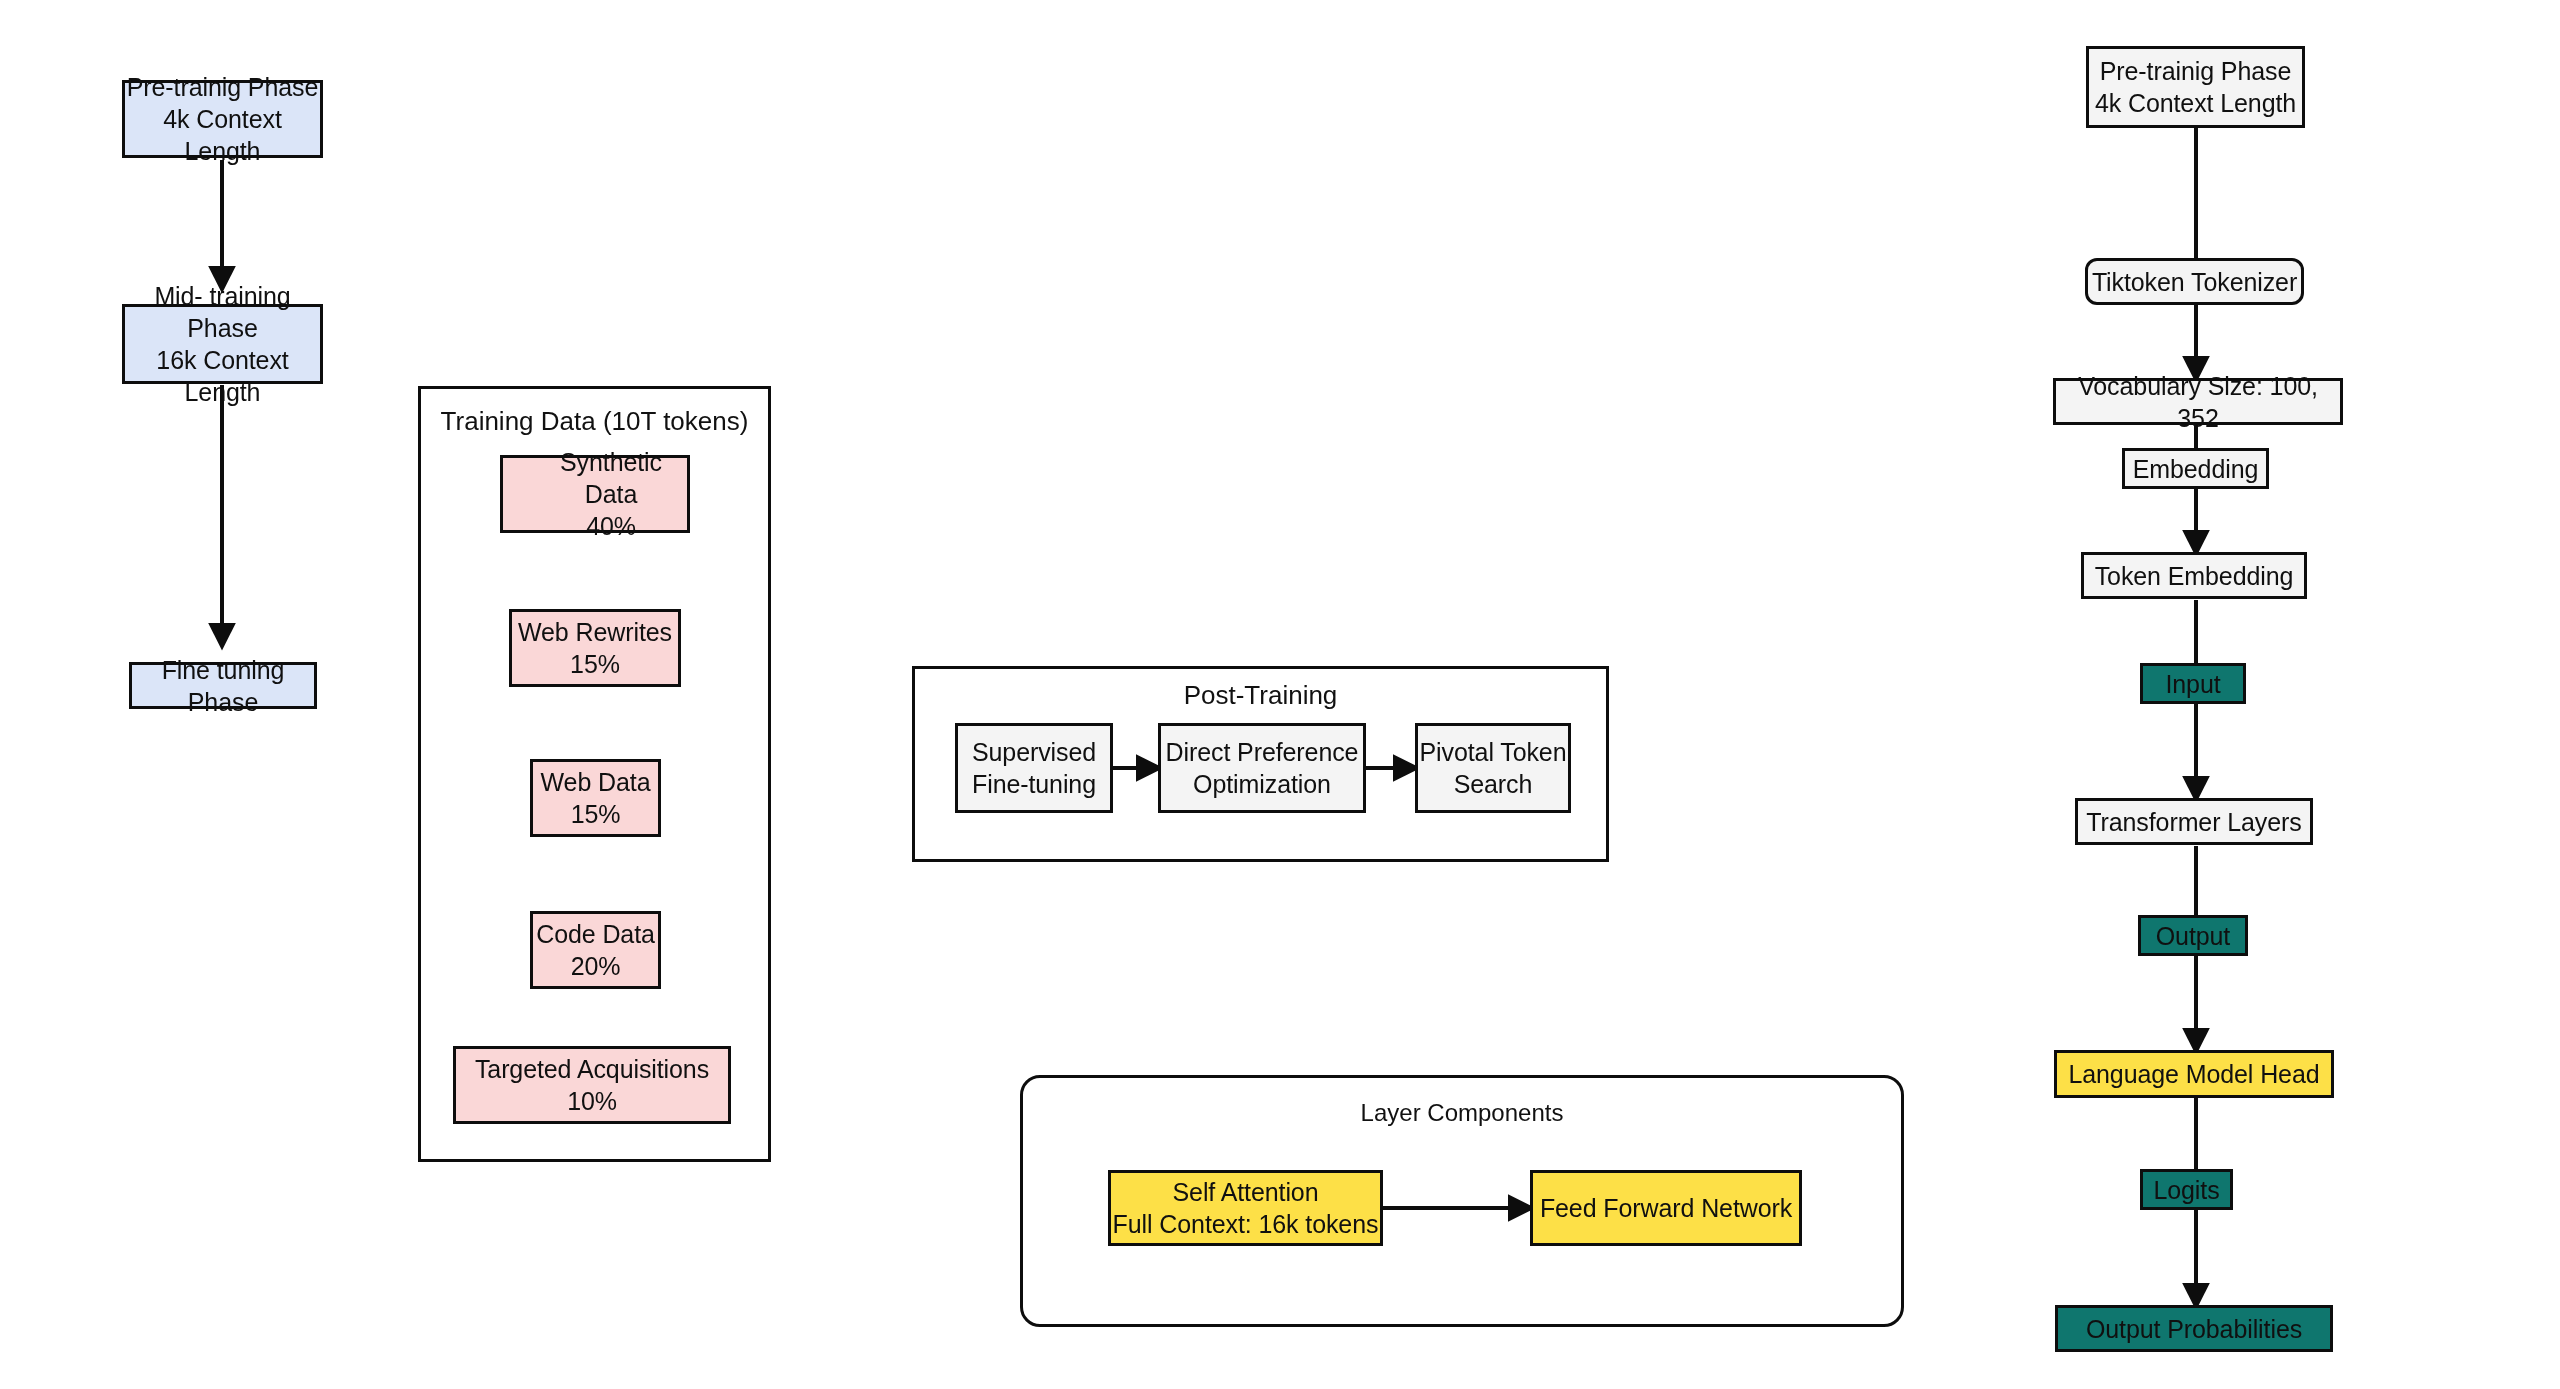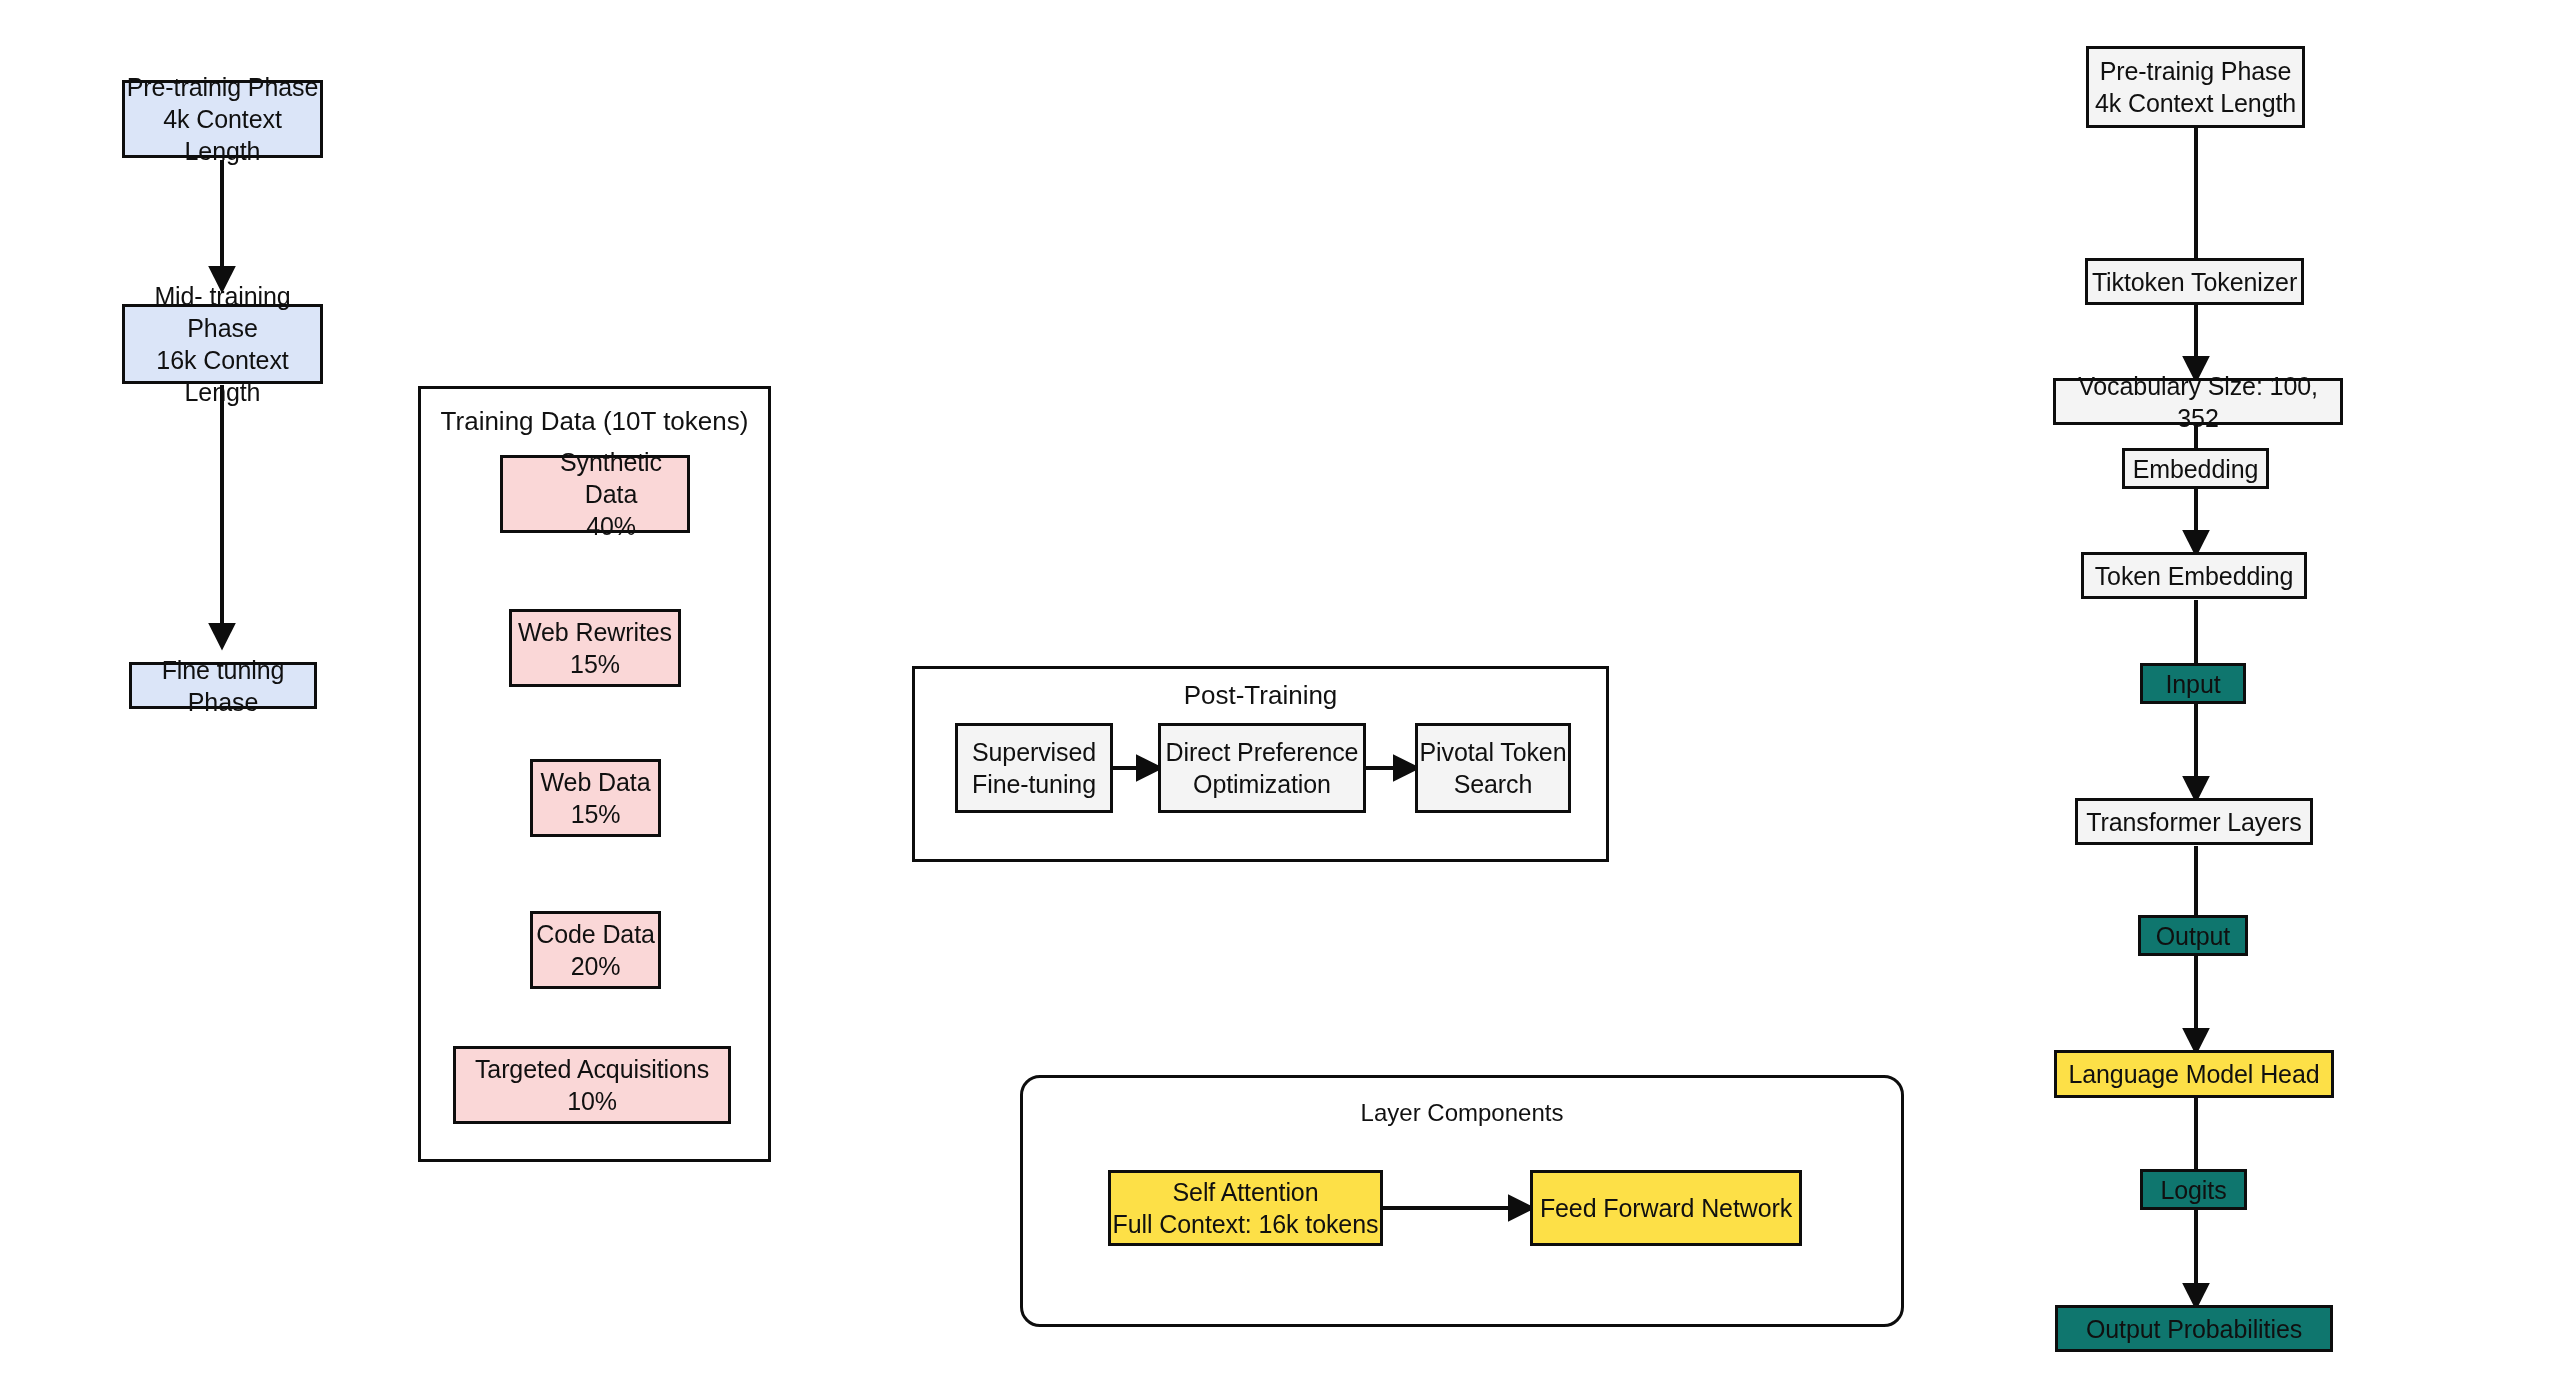--- a/index.html
+++ b/index.html
@@ -178,33 +178,33 @@
   <div class="group-title t-large" style="left:1020px; top:1099px; width:884px;">Layer Components</div>
 
   <div class="node green" style="left:1108px; top:1170px; width:275px; height:76px;">Self Attention
 Full Context: 16k tokens</div>
 
   <div class="node green" style="left:1530px; top:1170px; width:272px; height:76px;">Feed Forward Network</div>
 
   <div class="node grey" style="left:2086px; top:46px; width:219px; height:82px;">Pre-trainig Phase
 4k Context Length</div>
 
-  <div class="node grey" style="left:2085px; top:258px; width:219px; height:47px;">Tiktoken Tokenizer</div>
+  <div class="node grey" style="left:2085px; top:258px; width:219px; height:47px;border-radius:12px;">Tiktoken Tokenizer</div>
 
   <div class="node grey" style="left:2053px; top:378px; width:290px; height:47px;">Vocabulary Size: 100, 352</div>
 
   <div class="node grey" style="left:2122px; top:448px; width:147px; height:41px;">Embedding</div>
 
   <div class="node grey" style="left:2081px; top:552px; width:226px; height:47px;">Token Embedding</div>
 
   <div class="node plain" style="left:2140px; top:663px; width:106px; height:41px;">Input</div>
 
   <div class="node grey" style="left:2075px; top:798px; width:238px; height:47px;">Transformer Layers</div>
 
   <div class="node plain" style="left:2138px; top:915px; width:110px; height:41px;">Output</div>
 
   <div class="node green" style="left:2054px; top:1050px; width:280px; height:48px;">Language Model Head</div>
 
-  <div class="node plain" style="left:2140px; top:1169px; width:107px; height:41px;">Logits</div>
+  <div class="node plain" style="left:2140px; top:1169px; width:93px; height:41px;">Logits</div>
 
   <div class="node plain" style="left:2055px; top:1305px; width:278px; height:47px;">Output Probabilities</div>
 
 </div>
 
 </body></html>

